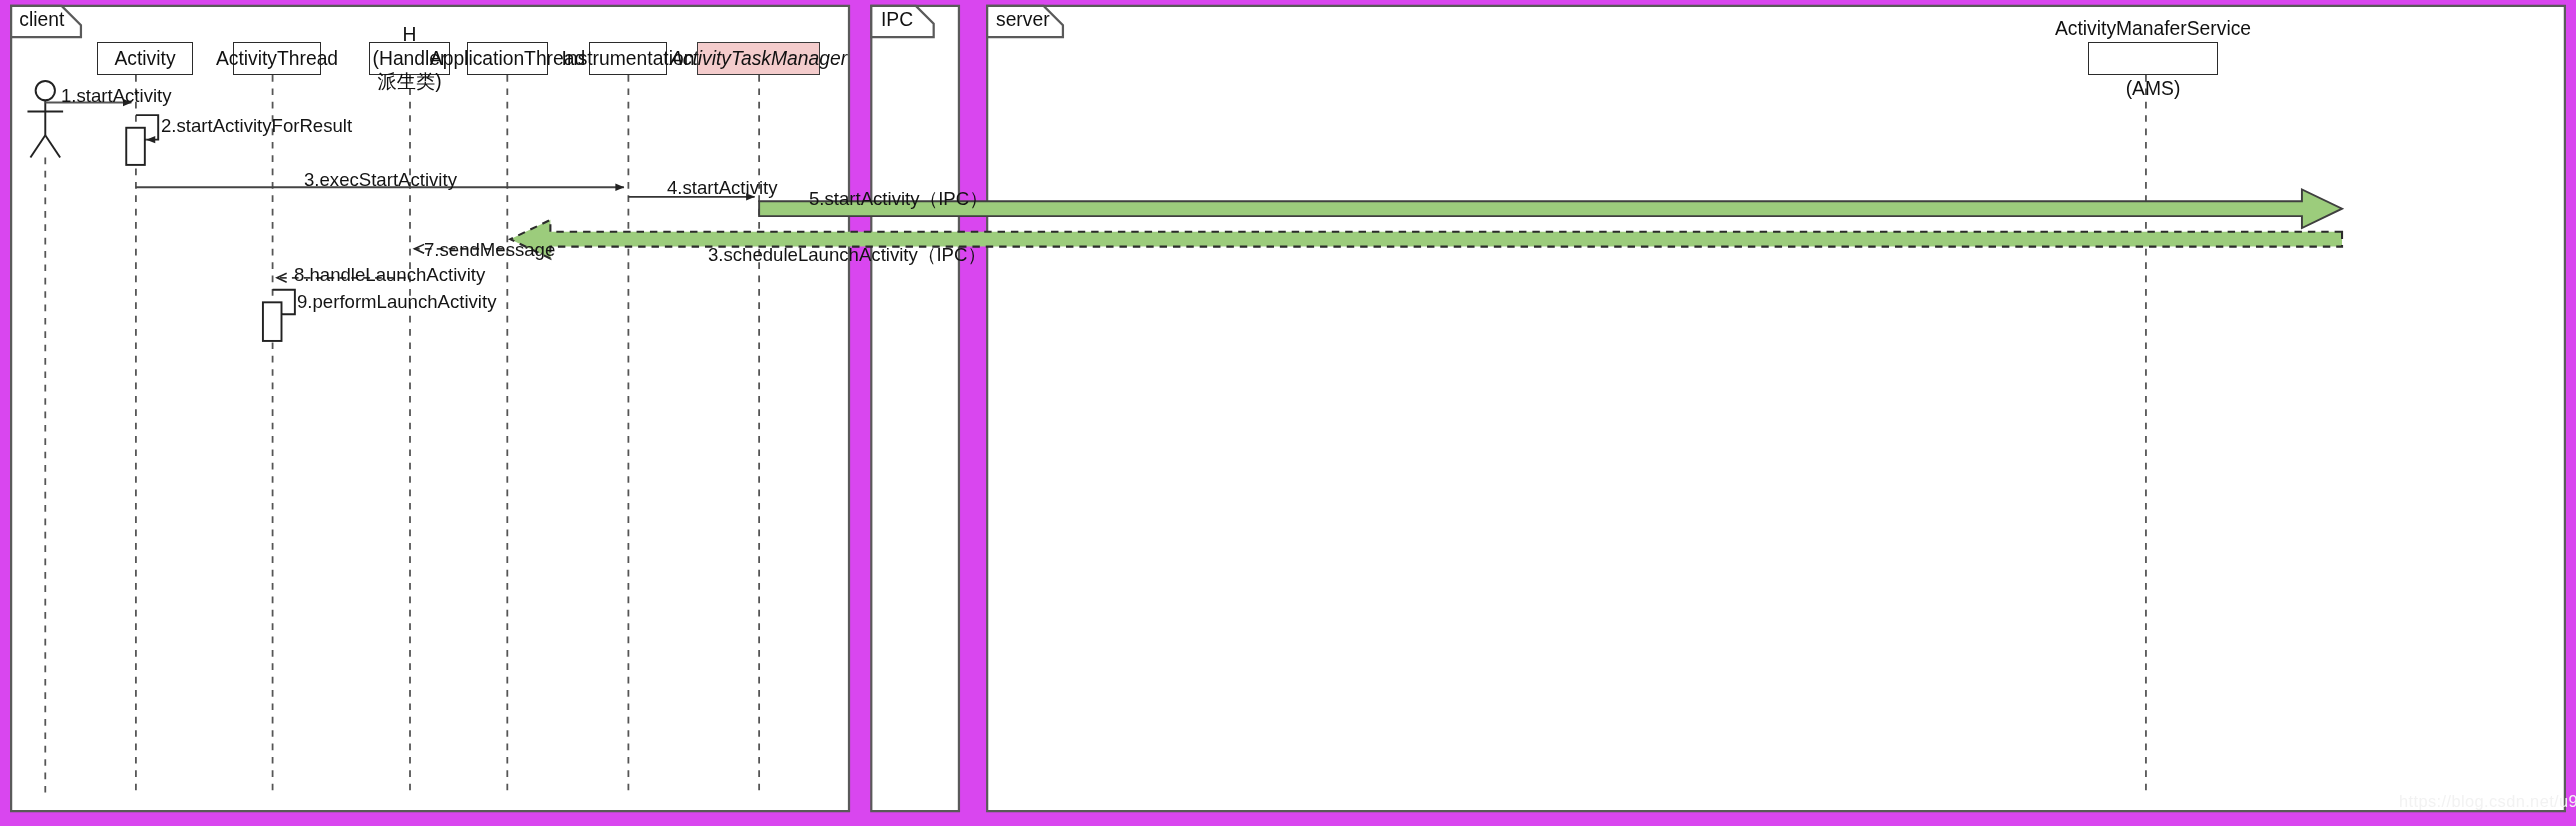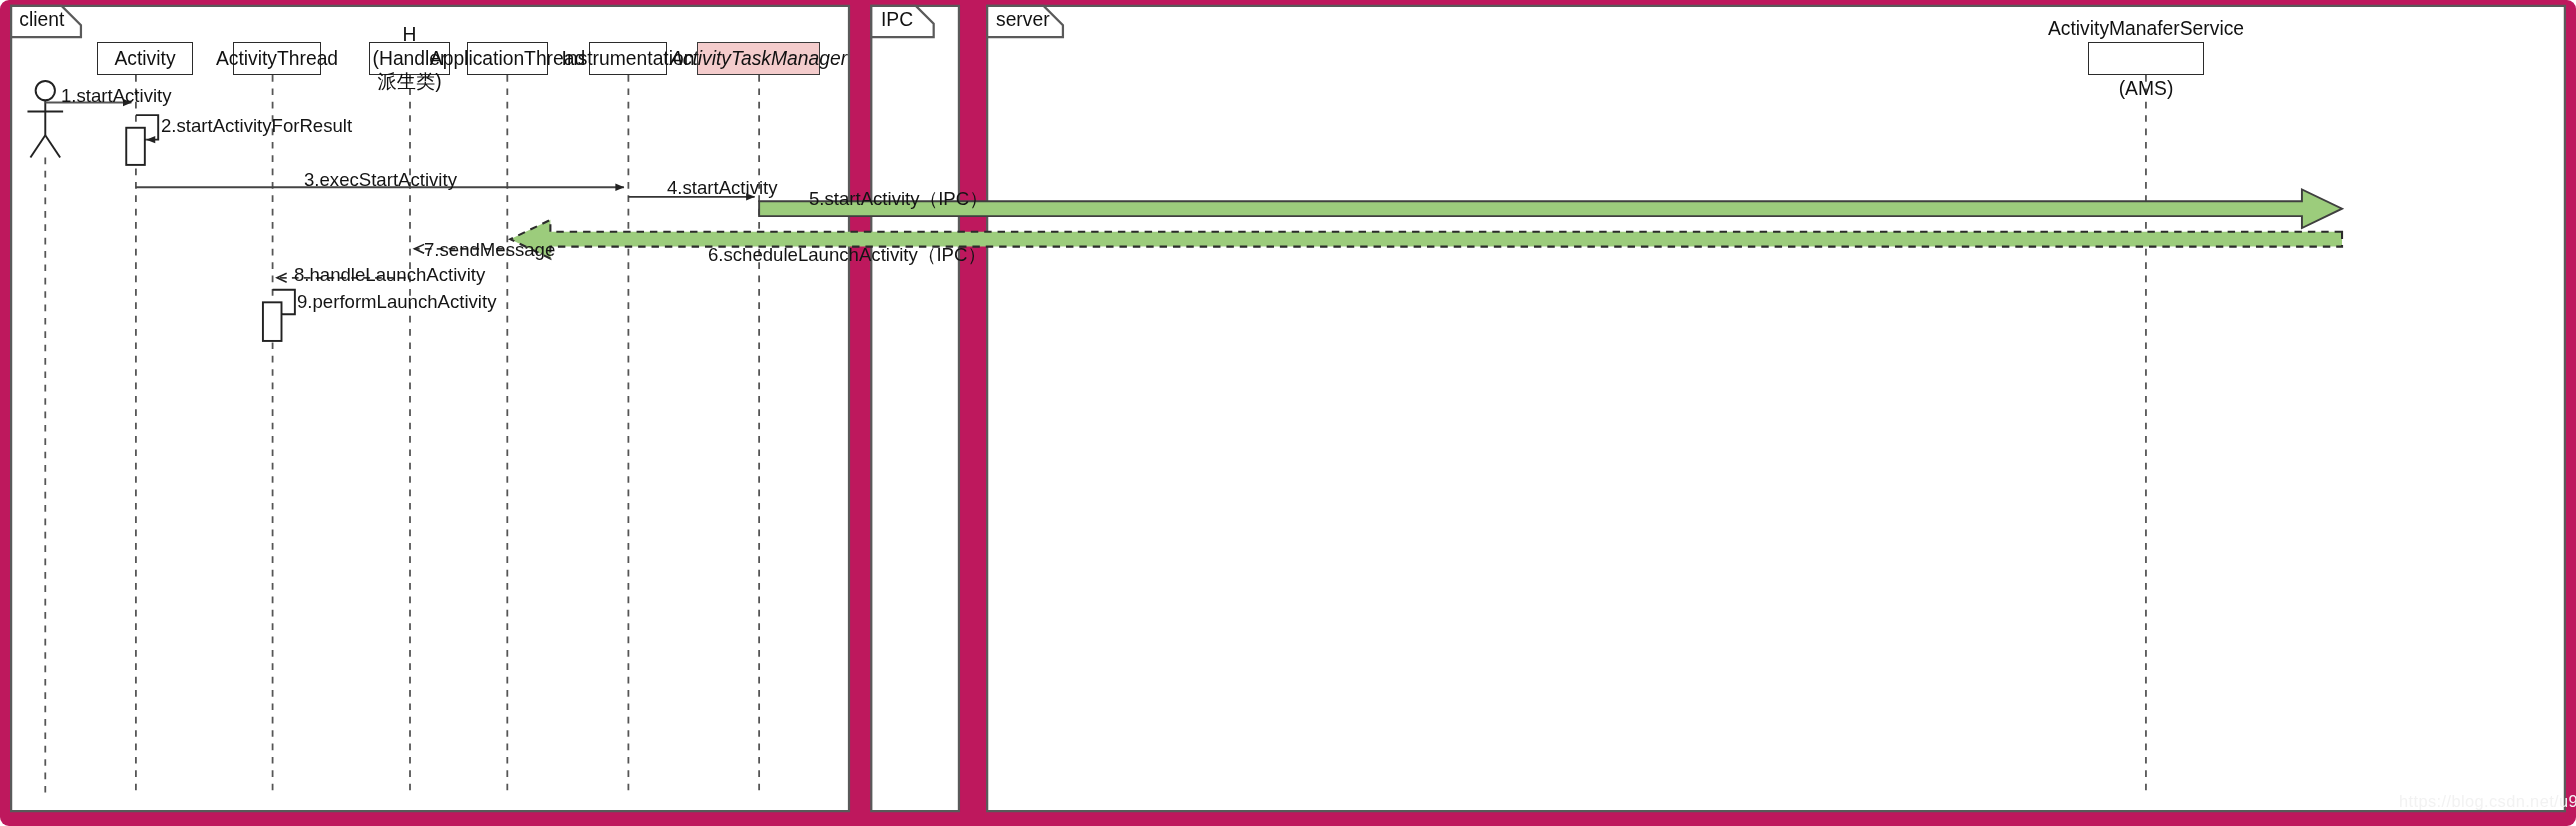--- a/index.html
+++ b/index.html
@@ -1,18 +1,18 @@
 <!DOCTYPE html>
 <html style="font-size:12px"><head>
 <meta charset="utf-8">
 <title>Android startActivity Sequence Diagram</title>
 <style>
   html,body{margin:0;padding:0;background:#ffffff;}
   body{font-family:"Liberation Sans","DejaVu Sans",sans-serif;}
-  #canvas{position:relative;width:2576px;height:826px;background:#be185d;overflow:hidden;border-radius:9px;}
+  #canvas{position:relative;width:2576px;height:826px;background:#d946ef;overflow:hidden;}
   svg.layer{position:absolute;left:0;top:0;width:2576px;height:826px;}
   .frame-label{position:absolute;font-size:19.3px;color:#111;white-space:nowrap;}
   .pbox{position:absolute;box-sizing:border-box;border:1.8px solid #2b2b2b;background:#ffffff;
         display:flex;align-items:center;justify-content:center;text-align:center;
         font-size:19.3px;line-height:1.22;color:#111;padding:1.5px 4.5px;}
   .pbox.accent{background:#f4cccc;border-color:#3a3a3a;}
   .msg-label{position:absolute;font-size:18.6px;color:#141414;white-space:nowrap;}
   .watermark{position:absolute;font-size:16.4px;color:#f2f2f2;white-space:nowrap;letter-spacing:0.4px;}
 </style>
 </head>
@@ -125,36 +125,36 @@
     <span>H</span>
     <span>(Handler派生类)</span>
   </div>
 
   <div class="pbox" style="left:467px; top:42px; width:81px; height:33px;">ApplicationThread</div>
 
   <div class="pbox" style="left:589px; top:42px; width:78px; height:33px;">Instrumentation</div>
 
   <div class="pbox accent" style="left:697px; top:42px; width:123px; height:33px;font-style:italic;">ActivityTaskManager</div>
 
-  <div class="pbox" style="left:2088px; top:42px; width:116px; height:33px; flex-direction:column;gap:36px;">
+  <div class="pbox" style="left:2088px; top:42px; width:130px; height:33px; flex-direction:column;gap:36px;">
     <span>ActivityManaferService</span>
     <span>(AMS)</span>
   </div>
 
   <div class="msg-label" style="left:61px; top:85px;">1.startActivity</div>
 
   <div class="msg-label" style="left:161px; top:115px;">2.startActivityForResult</div>
 
   <div class="msg-label" style="left:304px; top:169px;">3.execStartActivity</div>
 
   <div class="msg-label" style="left:667px; top:177px;">4.startActivity</div>
 
   <div class="msg-label" style="left:809px; top:186px;">5.startActivity（IPC）</div>
 
-  <div class="msg-label" style="left:708px; top:242px;">6.scheduleLaunchActivity（IPC）</div>
+  <div class="msg-label" style="left:708px; top:242px;">3.scheduleLaunchActivity（IPC）</div>
 
   <div class="msg-label" style="left:424px; top:239px;">7.sendMessage</div>
 
   <div class="msg-label" style="left:294px; top:264px;">8.handleLaunchActivity</div>
 
   <div class="msg-label" style="left:297px; top:291px;">9.performLaunchActivity</div>
 
   <div class="watermark" style="left:2399px; top:792px;">https://blog.csdn.net/u9t9p60ld</div>
 
 </div>

